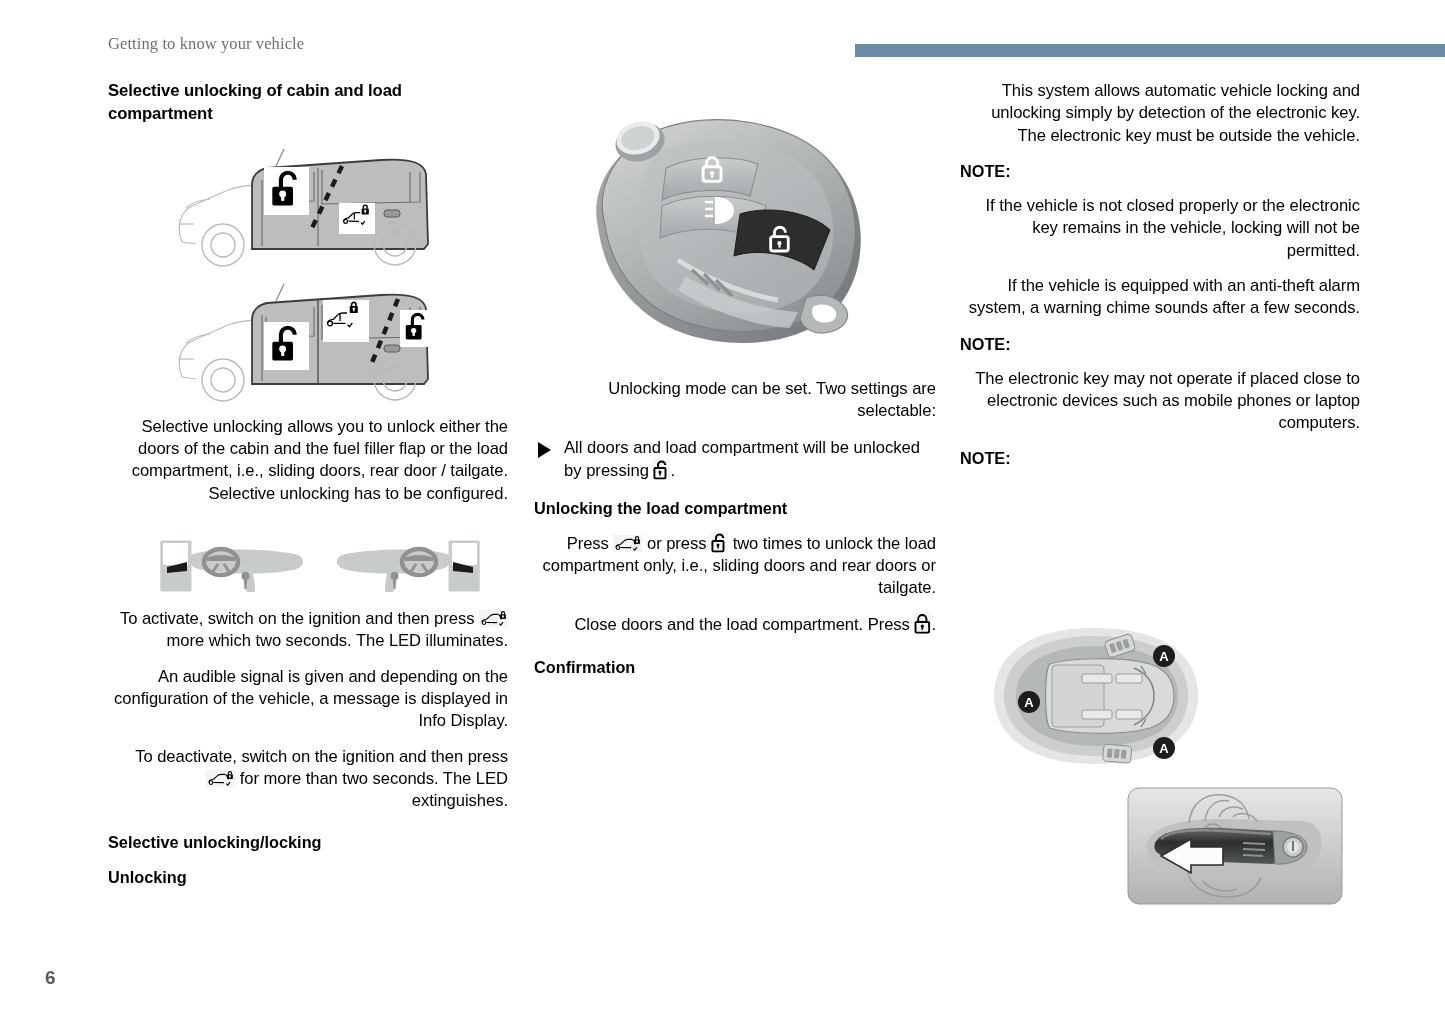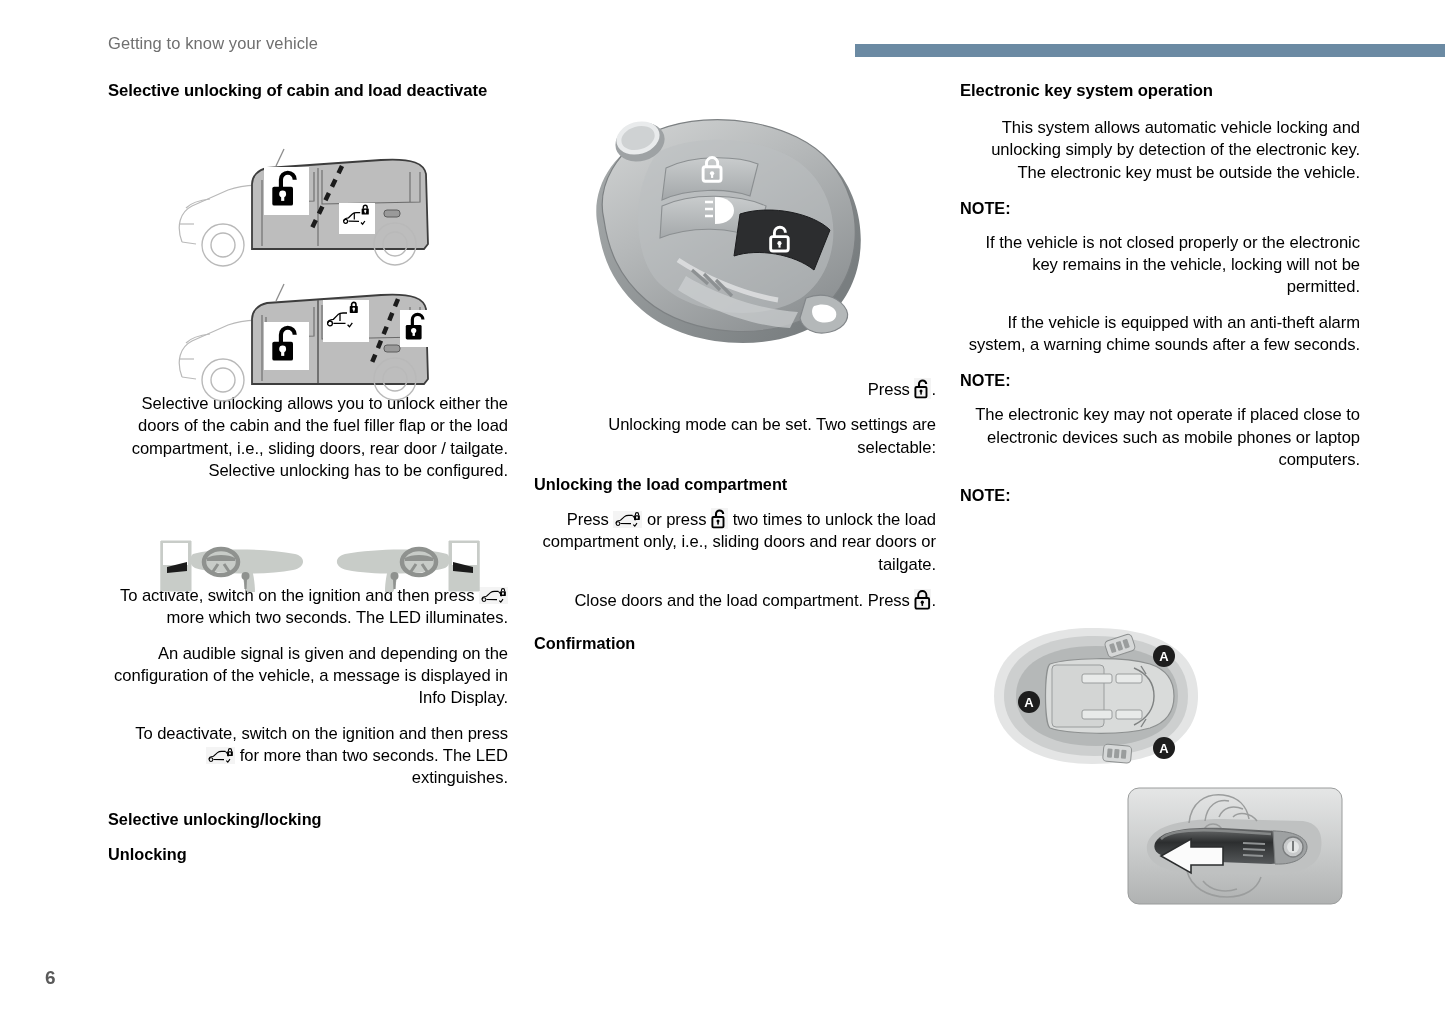--- a/index.html
+++ b/index.html
@@ -10,21 +10,21 @@
     background:#ffffff;
     font-family:"Liberation Sans", sans-serif;
     color:#000;
     position:relative;
     overflow:hidden;
   }
 
   
   .running-head{
     position:absolute; left:108px; top:34px;
-    font-size:16.5px; color:#6f6f6f; letter-spacing:.1px;
+    font-size:16.5px; color:#6f6f6f; letter-spacing:.1px;font-family:Liberation Serif, serif;
   }
   .head-rule{
     position:absolute; left:855px; top:44px;
     width:590px; height:13px; background:#6b8aa3;
   }
 
   
   .col{ position:absolute; top:80px; }
   .col-left  { left:108px;  width:400px; }
   .col-mid   { left:534px;  width:402px; }
@@ -84,21 +84,21 @@
   .fig-handle{left:1127px; top:787px; width:216px; height:118px;}
 </style>
 </head>
 <body>
 
 <div class="running-head">Getting to know your vehicle</div>
 <div class="head-rule"></div>
 
 <div class="col col-left">
 
-  <h2 class="sec">Selective unlocking of cabin and load deactivate</h2>
+  <h2 class="sec">Selective unlocking of cabin and load compartment</h2>
 
   <div style="height:276px"></div>
 
   <p class="body">Selective unlocking allows you to unlock either the doors of the cabin and the fuel filler flap or the load compartment, i.e., sliding doors, rear door / tailgate. Selective unlocking has to be configured.</p>
 
   <div style="height:90px"></div>
 
   <p class="body">
     <span>To activate, switch on the ignition and then press</span>
     <span class="ico ico-car">
@@ -146,35 +146,36 @@
   </p>
 
   <h3 class="sub" style="margin-top:18px">Selective unlocking/locking</h3>
   <h3 class="sub">Unlocking</h3>
 </div>
 
 <div class="col col-mid">
 
   <div style="height:298px"></div>
 
-  <p class="body">
-    <span>Press</span>
-    <span class="ico ico-unlock">
-      <svg viewBox="0 0 17 21">
-        <path d="M5 9.3 V6.1 a3.6 3.6 0 0 1 7.2 0" fill="none" stroke="#000" stroke-width="2.1"></path>
-        <rect x="1.4" y="9" width="11.1" height="10.4" rx="1.1" fill="none" stroke="#000" stroke-width="1.9"></rect>
-        <circle cx="7" cy="13.1" r="1.5" fill="#000"></circle>
-        <rect x="6.3" y="13" width="1.5" height="3.6" fill="#000"></rect>
-      </svg>
-    </span><span>.</span>
-  </p>
 
   <p class="body">Unlocking mode can be set. Two settings are selectable:</p>
 
   <ul class="bullets">
+    <li>
+      <span class="tri"></span>
+      <span>All doors and load compartment will be unlocked by pressing</span>
+      <span class="ico ico-unlock">
+        <svg viewBox="0 0 17 21">
+          <path d="M5 9.3 V6.1 a3.6 3.6 0 0 1 7.2 0" fill="none" stroke="#000" stroke-width="2.1"></path>
+          <rect x="1.4" y="9" width="11.1" height="10.4" rx="1.1" fill="none" stroke="#000" stroke-width="1.9"></rect>
+          <circle cx="7" cy="13.1" r="1.5" fill="#000"></circle>
+          <rect x="6.3" y="13" width="1.5" height="3.6" fill="#000"></rect>
+        </svg>
+      </span><span>.</span>
+    </li>
   </ul>
 
   <h3 class="sub">Unlocking the load compartment</h3>
 
   <p class="body">
     <span>Press</span>
     <span class="ico ico-car">
       <svg viewBox="0 0 29 17">
           <g fill="none" stroke="#000" stroke-width="1.1">
         <path d="M3 12.3 C3 10 5 9.4 7.5 9.2 L11.5 5.6 C12.6 4.7 14 4.4 15.6 4.4 L19.4 4.4"></path>
@@ -213,21 +214,20 @@
         <circle cx="8.3" cy="13.2" r="1.6" fill="#000"></circle>
         <rect x="7.5" y="13.1" width="1.6" height="3.8" fill="#000"></rect>
       </svg>
     </span><span>.</span>
   </p>
 
   <h3 class="sub" style="margin-top:20px">Confirmation</h3>
 </div>
 
 <div class="col col-right">
-  <h2 class="sec">Electronic key system operation</h2>
   <p class="body">This system allows automatic vehicle locking and unlocking simply by detection of the electronic key. The electronic key must be outside the vehicle.</p>
 
   <h3 class="sub">NOTE:</h3>
   <p class="body nomarg">If the vehicle is not closed properly or the electronic key remains in the vehicle, locking will not be permitted.</p>
   <p class="body">If the vehicle is equipped with an anti-theft alarm system, a warning chime sounds after a few seconds.</p>
 
   <h3 class="sub">NOTE:</h3>
   <p class="body">The electronic key may not operate if placed close to electronic devices such as mobile phones or laptop computers.</p>
 
   <h3 class="sub">NOTE:</h3>

